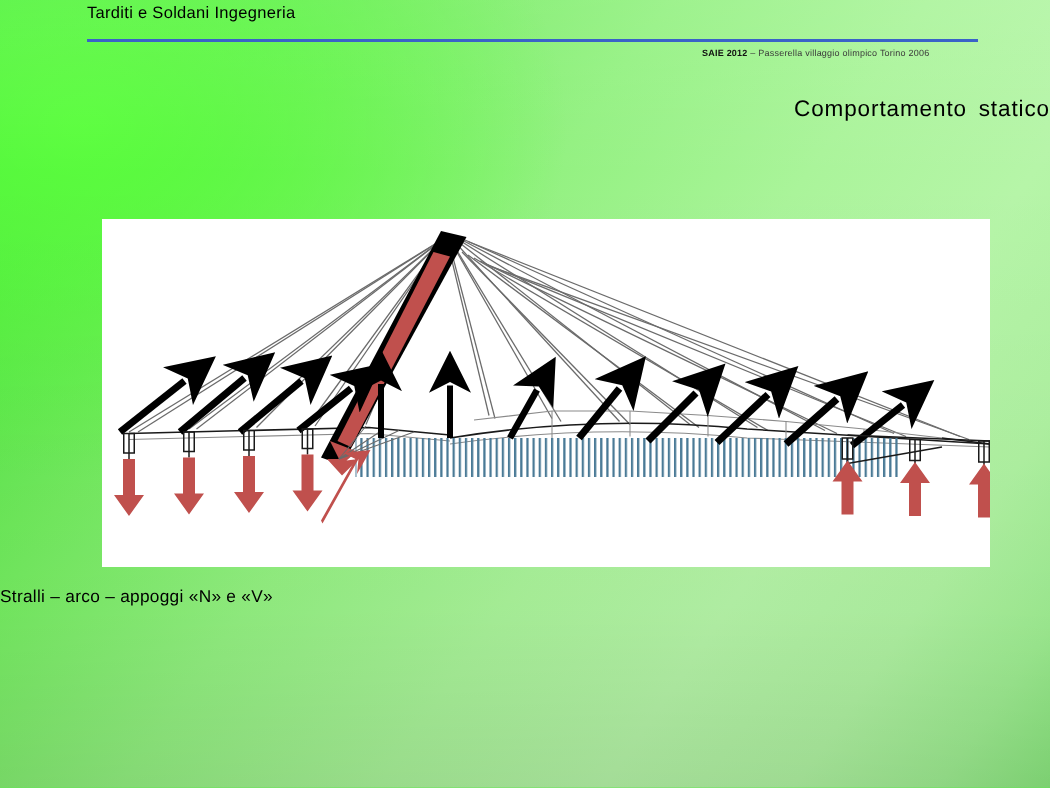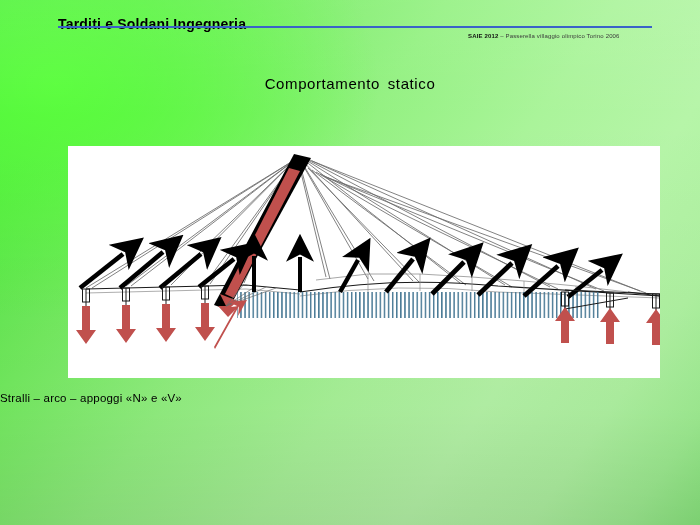--- a/index.html
+++ b/index.html
@@ -32,41 +32,40 @@
   #slide:after{
     content:"";position:absolute;left:0;top:0;width:100%;height:100%;
     background:linear-gradient(180deg, rgba(255,255,255,.10) 0%, rgba(255,255,255,0) 22%, rgba(0,0,0,.04) 78%, rgba(0,0,0,.10) 100%);
     pointer-events:none;
   }
 
   .layer{position:relative;z-index:3;}
 
   
   #header-title{
-    position:absolute;left:58px;top:16px;
-    font-size:14px;letter-spacing:.2px;color:#000;
+    position:absolute;left:58px;top:3px;
+    font-size:11px;letter-spacing:.2px;color:#000;
     font-family:"Liberation Sans", sans-serif;
     white-space:nowrap;
-    font-weight:bold;
   }
   #header-rule{
     position:absolute;left:58px;top:26px;width:594px;height:2px;
     background:#3a62c8;
   }
   #header-subtitle{
     position:absolute;left:468px;top:33px;
     font-size:6px;color:#3a3a3a;white-space:nowrap;letter-spacing:.15px;
   }
   #header-subtitle .bold{font-weight:bold;color:#111;}
 
   
   #slide-title{
     position:absolute;left:0;top:64px;width:700px;
-    text-align:center;font-size:15px;color:#000;
-    letter-spacing:.6px;word-spacing:3px;margin-top:11px;
+    text-align:right;font-size:15px;color:#000;
+    letter-spacing:.6px;word-spacing:3px;
   }
 
   
   #picture-panel{
     position:absolute;left:68px;top:146px;width:592px;height:232px;
     background:#ffffff;
   }
   #bridge-figure{display:block;width:592px;height:232px;}
 
   

